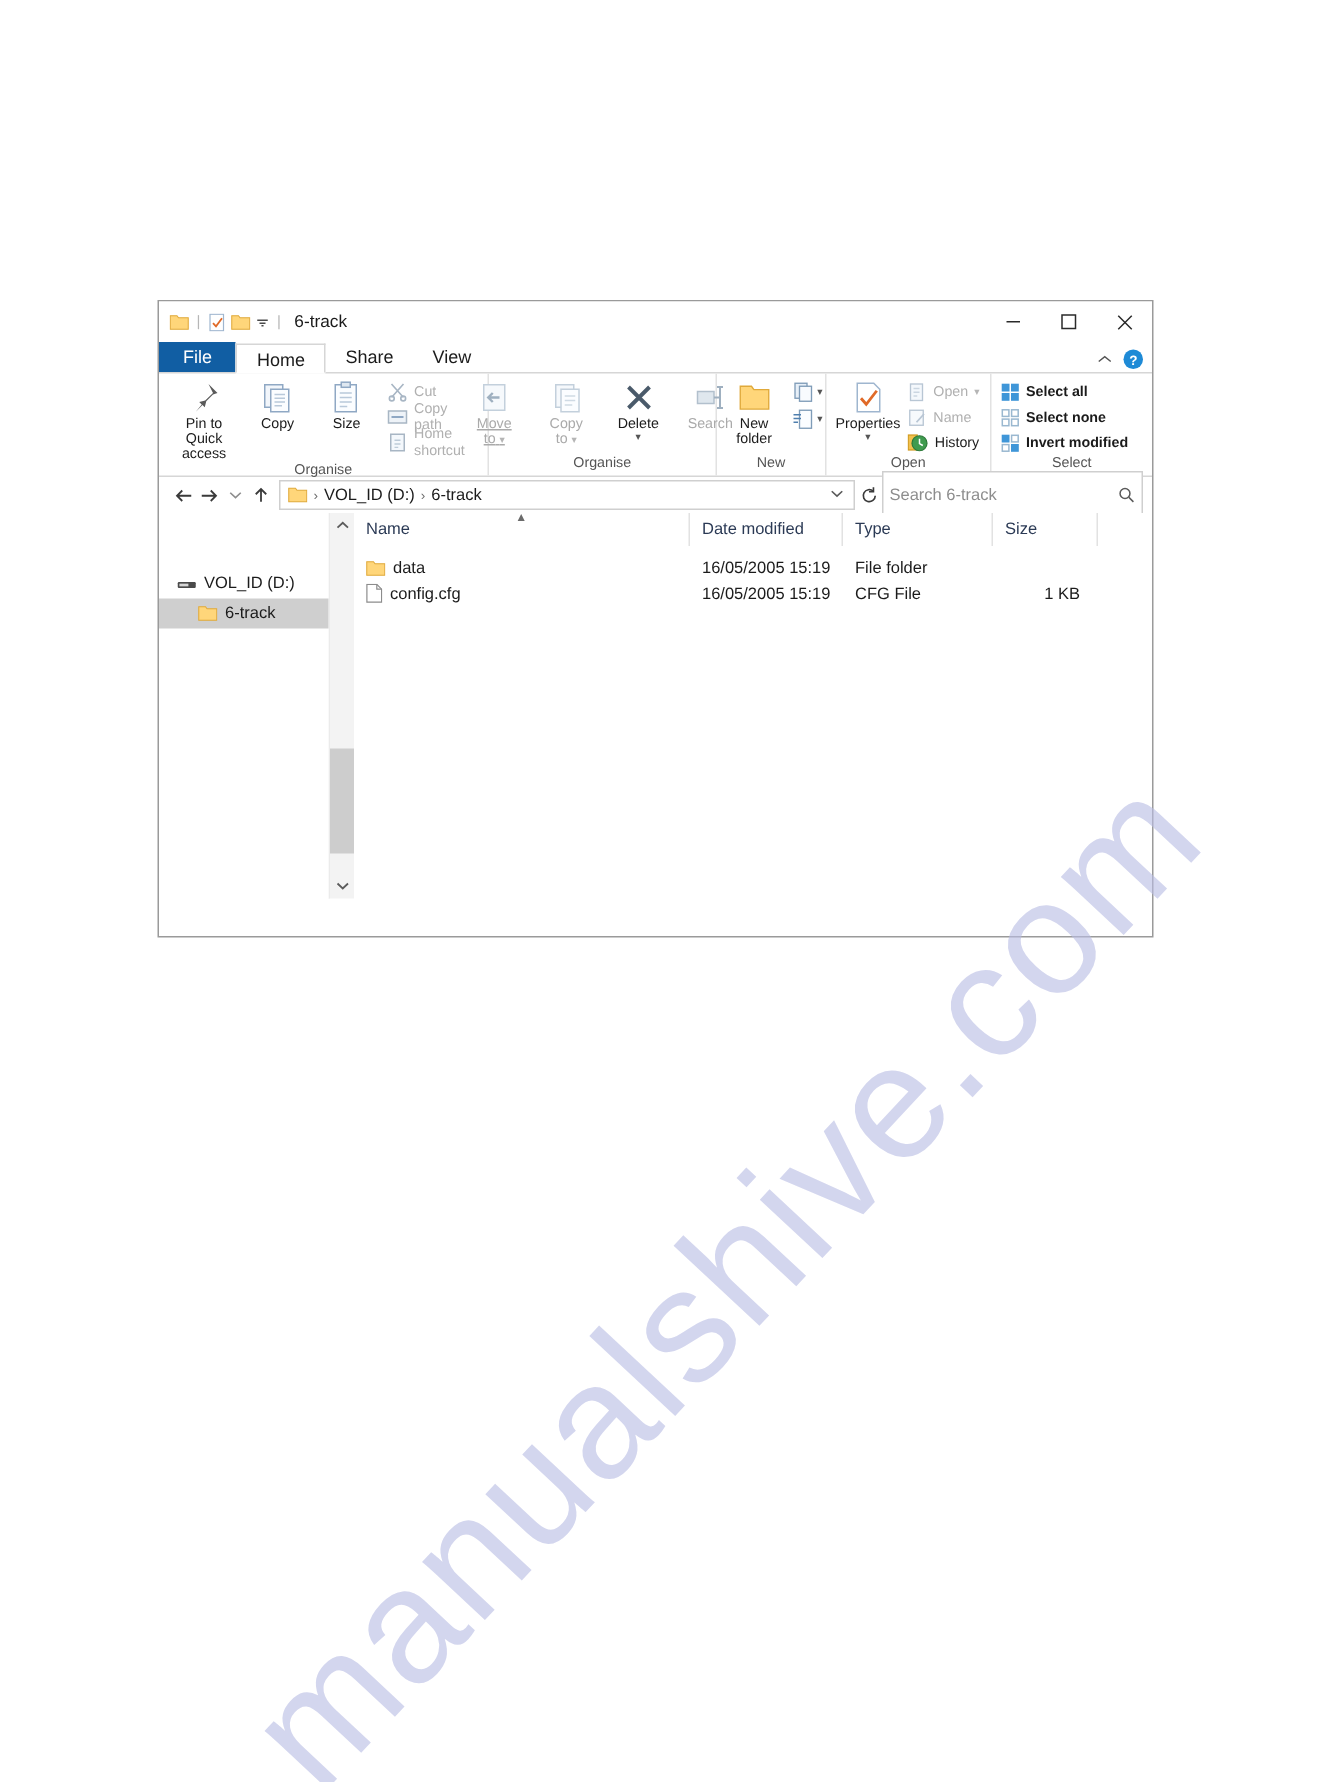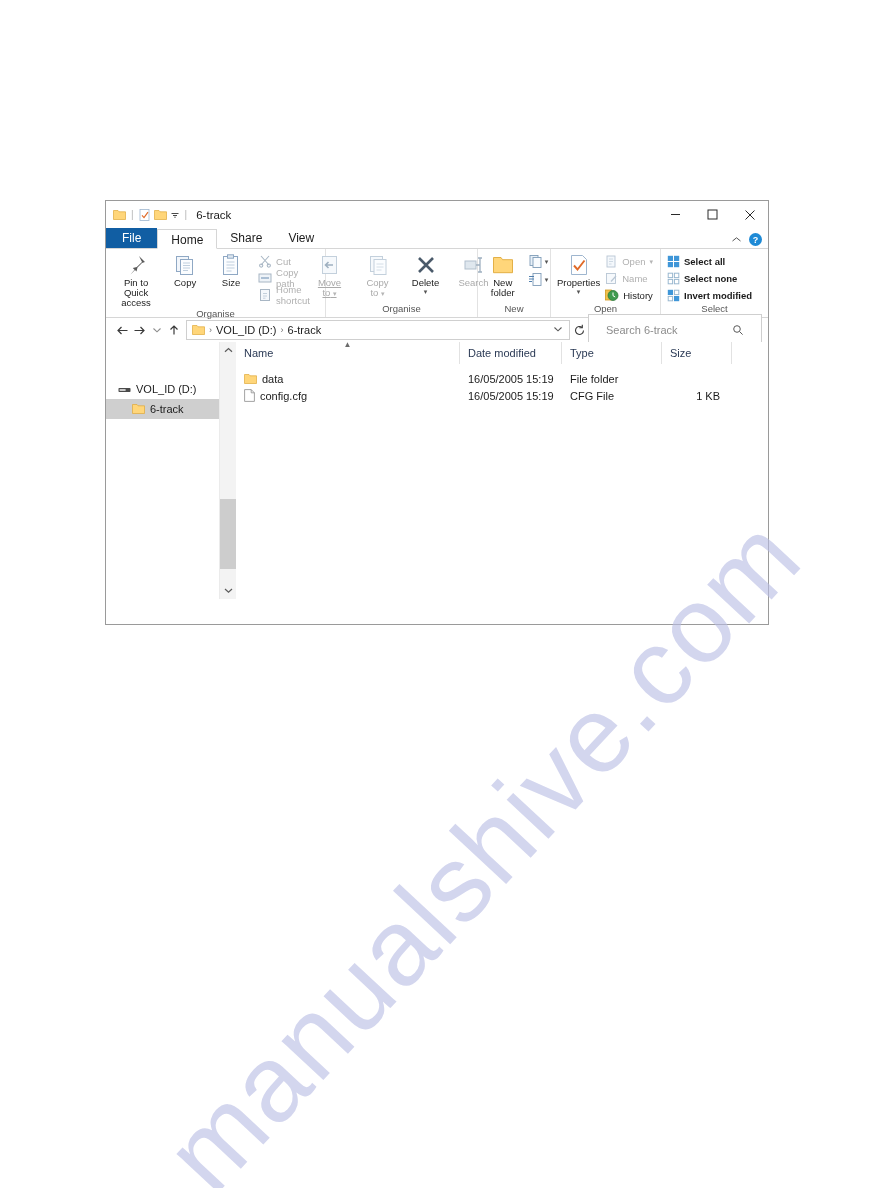--- a/index.html
+++ b/index.html
@@ -116,21 +116,21 @@
     flex:1;height:20px;border:1px solid #cfcfcf;background:#fff;
     display:flex;align-items:center;padding:0 3px;margin-left:4px;
     box-sizing:border-box;font-size:11px;
   }
   .crumb{padding:0 2px;color:#1b1b1b;}
   .crumb-sep{color:#6d6d6d;font-size:9px;padding:0 2px;}
   .addr-drop{margin-left:auto;color:#5a5a5a;font-size:9px;padding:0 3px;}
   .refresh{width:18px;height:20px;display:flex;align-items:center;justify-content:center;color:#3a3a3a;}
   .searchbox{
     width:174px;height:32px;border:1px solid #cfcfcf;background:#fff;
-    display:flex;align-items:center;padding:0 17px;box-sizing:border-box;
+    display:flex;align-items:center;padding:0 4px;box-sizing:border-box;
   }
   .searchbox .ph{flex:1;font-size:11px;color:#8d8d8d;}
 
   
   .bodysplit{display:flex;height:257px;box-sizing:border-box;}
   .navpane{
     width:113px;background:#ffffff;position:relative;box-sizing:border-box;
     padding-top:37px;
   }
   .navitem{

